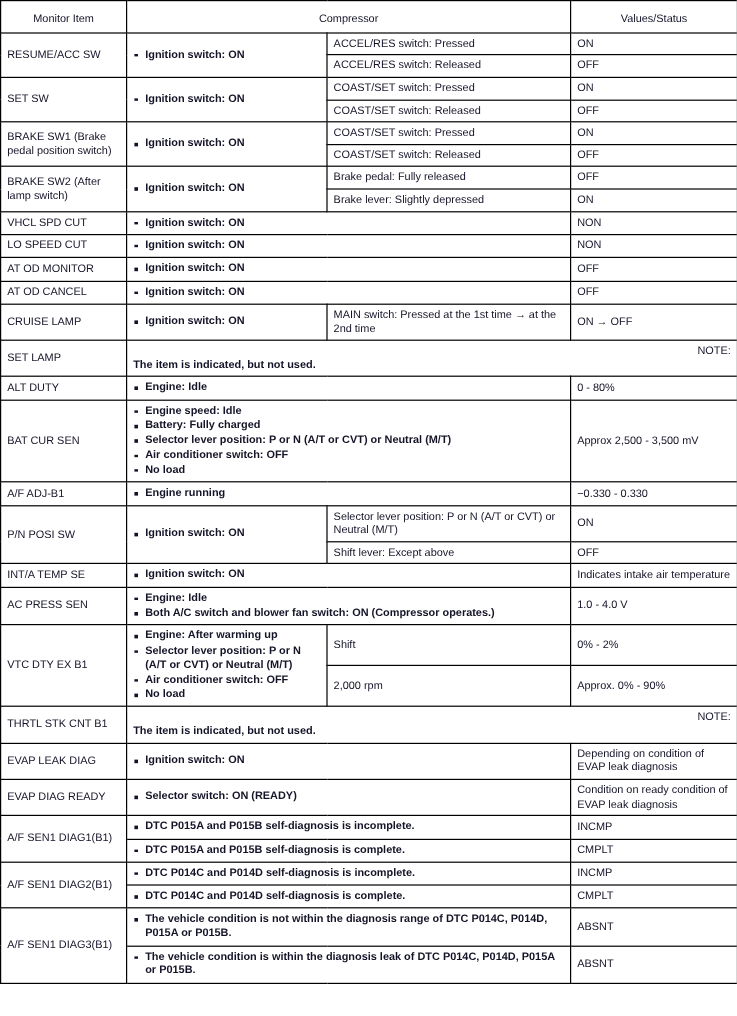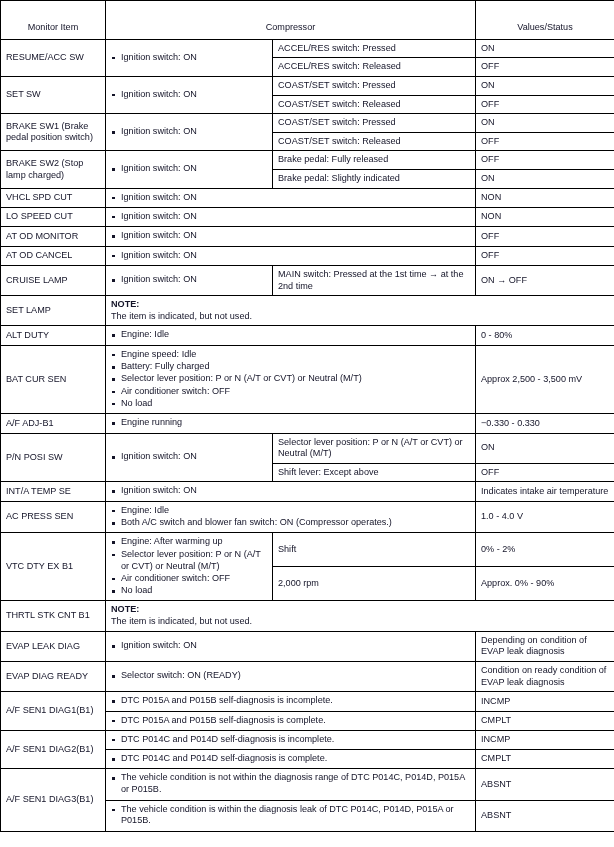--- a/index.html
+++ b/index.html
@@ -28,57 +28,60 @@
     line-height: 1.28;
     font-weight: normal;
     color: #141428;
     text-align: left;
     word-wrap: break-word;
     overflow-wrap: break-word;
     hyphens: auto;
   }
   table.monitor-table th {
     text-align: center;
-    padding-top: 21px;
+    padding-top: 9px;
     padding-bottom: 5px;
     margin-top: 23px;
   }
   
   col.c-item     { width: 105px; }
   col.c-cond1    { width: 167px; }
   col.c-cond2    { width: 203px; }
   col.c-value    { width: 139px; }
 
   
   ul.blist {
     margin: 0;
     padding: 0;
     list-style: none;
   }
   ul.blist li {
     position: relative;
     padding-left: 10px;
     margin: 0 0 0.5px 0;
     line-height: 1.3;
+    font-weight: bold;
   }
   ul.blist li::before {
     content: "";
     position: absolute;
     left: 1px;
     top: 5px;
     width: 2.5px;
     height: 2.5px;
     background: #141428;
   }
   .note-title {
-    font-weight: bold;
+    font-weight: normal;
     display: block;
+    text-align: right;
   }
   .note-body {
     display: block;
+    font-weight: bold;
   }
   .item-cell { line-height: 1.3; }
   .val-cell  { line-height: 1.3; }
 </style>
 </head>
 <body>
 
 <table class="monitor-table">
   <colgroup>
     <col class="c-item">
@@ -130,31 +133,31 @@
           </ul>
         </td>
         <td>COAST/SET switch: Pressed</td>
         <td class="val-cell">ON</td>
       </tr>
       <tr>
         <td>COAST/SET switch: Released</td>
         <td class="val-cell">OFF</td>
       </tr>
       <tr>
-        <td class="item-cell" rowspan="2">BRAKE SW2 (Stop lamp charged)</td>
+        <td class="item-cell" rowspan="2">BRAKE SW2 (After lamp switch)</td>
         <td rowspan="2">
           <ul class="blist">
             <li>Ignition switch: ON</li>
           </ul>
         </td>
         <td>Brake pedal: Fully released</td>
         <td class="val-cell">OFF</td>
       </tr>
       <tr>
-        <td>Brake pedal: Slightly indicated</td>
+        <td>Brake lever: Slightly depressed</td>
         <td class="val-cell">ON</td>
       </tr>
       <tr>
         <td class="item-cell">VHCL SPD CUT</td>
         <td colspan="2">
           <ul class="blist">
             <li>Ignition switch: ON</li>
           </ul>
         </td>
         <td class="val-cell">NON</td>

